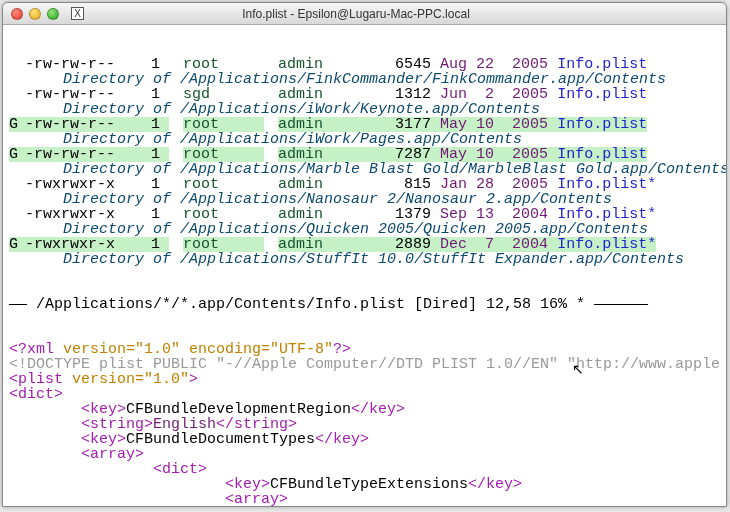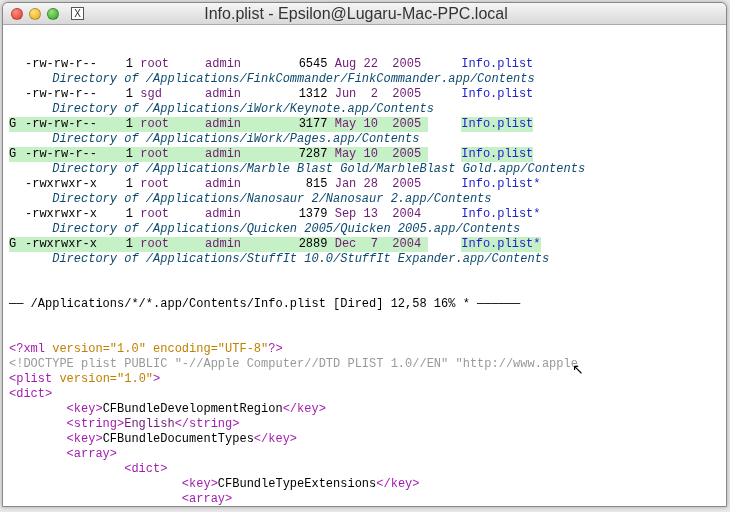--- a/index.html
+++ b/index.html
@@ -35,40 +35,40 @@
   .red { background: radial-gradient(circle at 35% 30%, #ff8a80, #e33e2b); }
   .yellow { background: radial-gradient(circle at 35% 30%, #ffe27a, #e6a817); }
   .green { background: radial-gradient(circle at 35% 30%, #96e27c, #27a61f); }
   .ticon {
     width: 13px; height: 13px; margin-left: 12px;
     background: #fff; border: 1px solid #555; font-size: 10px;
     display:flex; align-items:center; justify-content:center; color:#333;
   }
   .title {
     position: absolute; left: 0; right: 17px; text-align: center;
-    font-size: 16px; color: #333; pointer-events: none;
+    font-size: 12px; color: #333; pointer-events: none;
   }
   .content {
     flex: 1;
     font-family: Menlo, "Courier New", monospace;
-    font-size: 12px;
+    font-size: 15px;
     line-height: 15px;
     white-space: pre;
     padding: 2px 6px 4px 6px;
     overflow: hidden;
     color: #000;
   }
   .row { display: flex; }
   .mark { width: 16px; color: #000; }
   .perm { color: #000; }
   .num  { color: #000; }
-  .user { color: #701a75; }
+  .user { color: #14532d; margin-left: 14px; }
   .size { color: #000; text-align: center; }
   .date { color: #701a75; }
-  .fname { color: #2222cc; margin-left: 33px; }
+  .fname { color: #2222cc; }
   .dir  { color: #0c4a6e; font-style: italic; }
   .hl   { background: #c6f0c6; }
   .modeline { color: #000; }
   .gray { color: #999; }
   .tag  { color: #a21caf; }
   .attr { color: #c08000; }
   .str  { color: #701a75; }
   .cursor {
     position: absolute;
     font-size: 14px;

